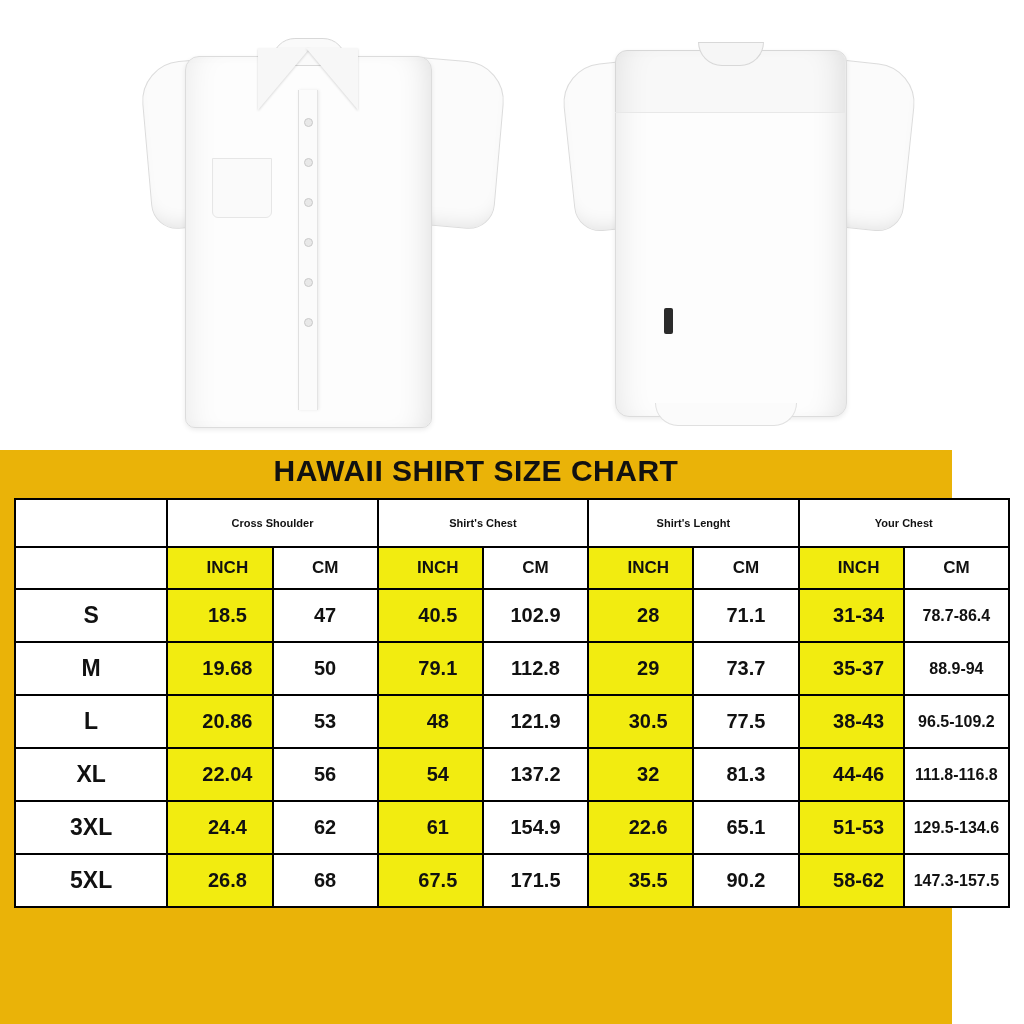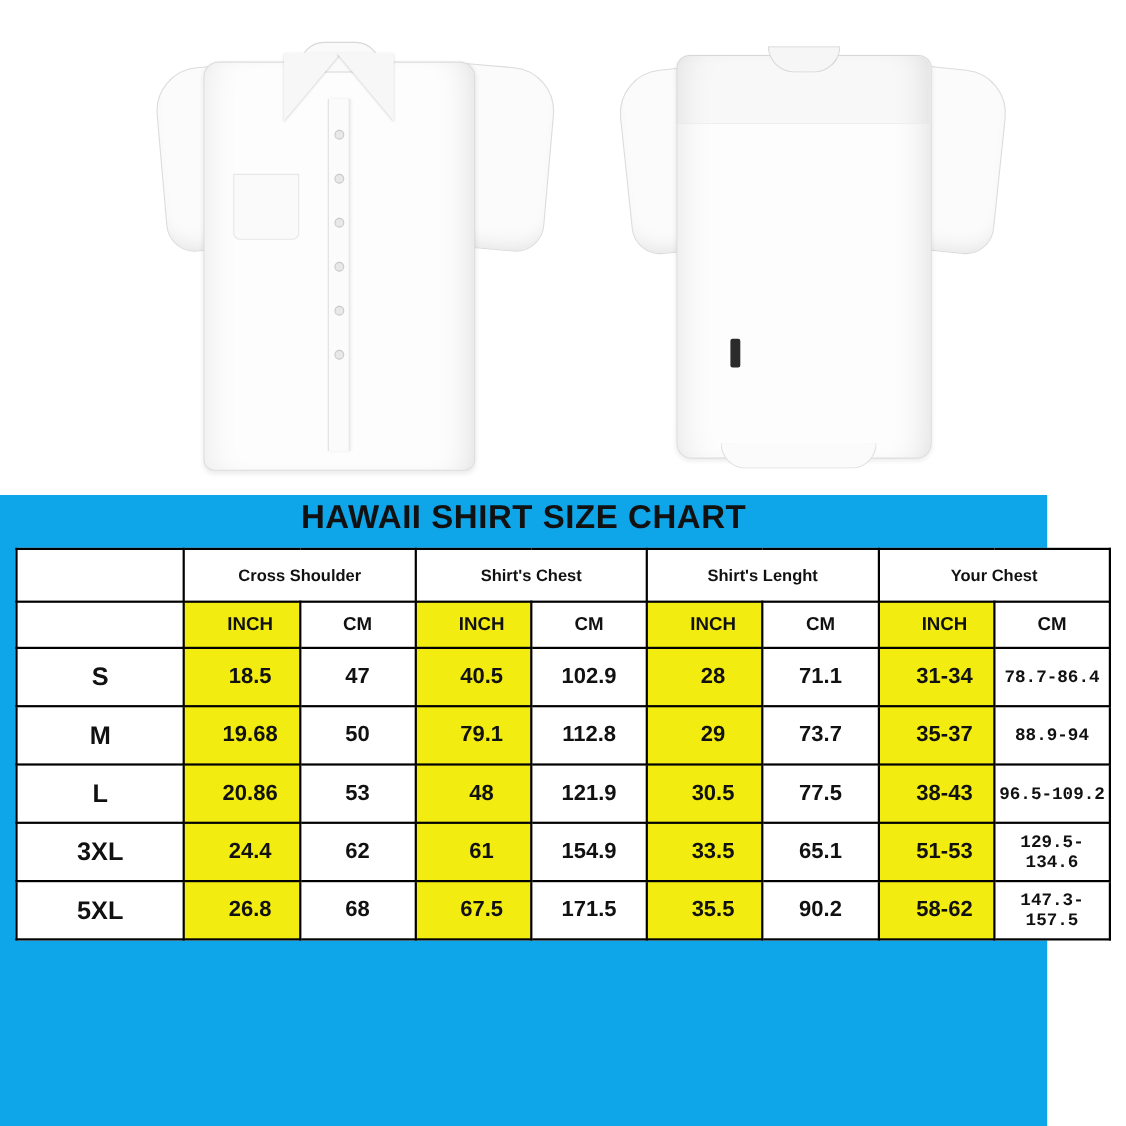--- a/index.html
+++ b/index.html
@@ -10,21 +10,21 @@
   body {
     width: 1024px;
     height: 1024px;
     font-family: "Liberation Sans", sans-serif;
     overflow: hidden;
   }
   .page {
     position: relative;
     width: 952px;
     height: 1024px;
-    background: #0ea5e9;
+    background: #eab308;
   }
 
   
   .shirts {
     position: relative;
     width: 1024px;
     height: 450px;
     background: #ffffff;
   }
   .shirt {
@@ -196,34 +196,34 @@
   table.size-chart th,
   table.size-chart td {
     border: 2px solid #000000;
     text-align: center;
     vertical-align: middle;
     color: #111111;
     font-weight: bold;
   }
   .grp-head th {
     height: 44px;
-    font-size: 15px;
+    font-size: 11px;
   }
   .unit-head td {
     height: 38px;
     font-size: 17px;
   }
   .hl { background: #f2ec10; padding-left: 16px; }
   .blank { border: 2px solid #000000; }
   tbody td {
     height: 49px;
     font-size: 20px;
   }
   td.size-label { font-size: 23px; }
-  td.small-num { font-size: 16px; font-family: Liberation Mono, monospace; }
+  td.small-num { font-size: 16px; }
   col.c-size { width: 152px; }
   col.c-cell { width: 105px; }
 </style>
 </head>
 <body>
 
 <div class="page">
 
   <div class="shirts">
 
@@ -322,29 +322,40 @@
           <td class="hl">20.86</td>
           <td>53</td>
           <td class="hl">48</td>
           <td>121.9</td>
           <td class="hl">30.5</td>
           <td>77.5</td>
           <td class="hl">38-43</td>
           <td class="small-num">96.5-109.2</td>
         </tr>
 
+        <tr>
+          <td class="size-label">XL</td>
+          <td class="hl">22.04</td>
+          <td>56</td>
+          <td class="hl">54</td>
+          <td>137.2</td>
+          <td class="hl">32</td>
+          <td>81.3</td>
+          <td class="hl">44-46</td>
+          <td class="small-num">111.8-116.8</td>
+        </tr>
 
 
         <tr>
           <td class="size-label">3XL</td>
           <td class="hl">24.4</td>
           <td>62</td>
           <td class="hl">61</td>
           <td>154.9</td>
-          <td class="hl">33.5</td>
+          <td class="hl">22.6</td>
           <td>65.1</td>
           <td class="hl">51-53</td>
           <td class="small-num">129.5-134.6</td>
         </tr>
 
 
         <tr>
           <td class="size-label">5XL</td>
           <td class="hl">26.8</td>
           <td>68</td>

